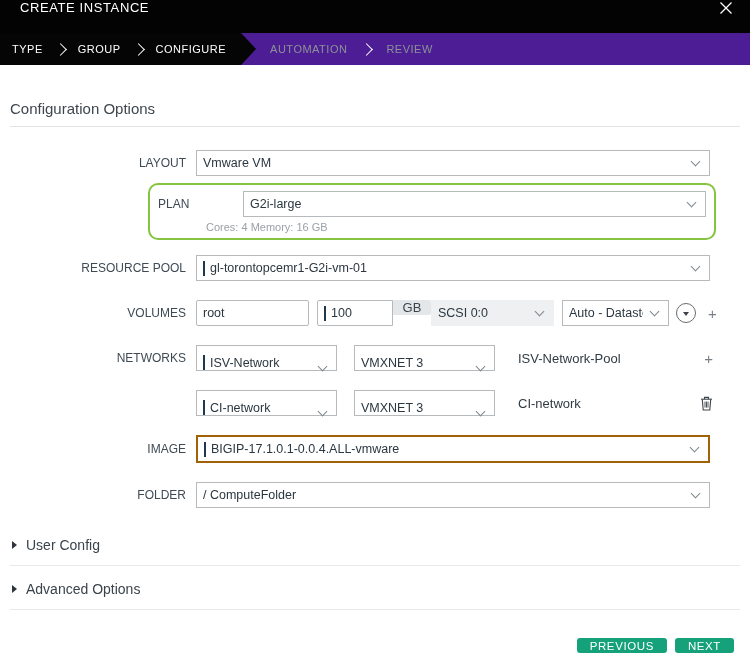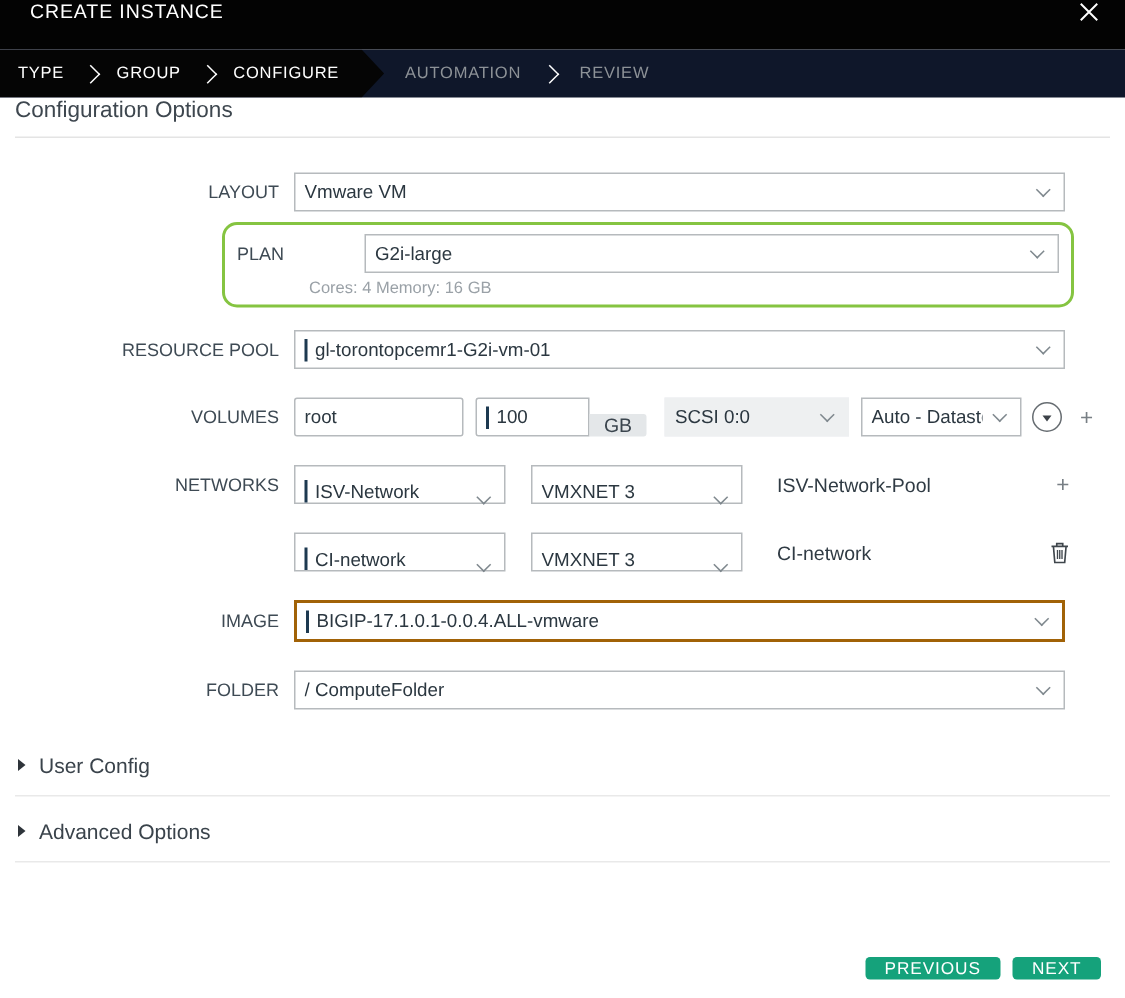--- a/index.html
+++ b/index.html
@@ -15,39 +15,39 @@
   
   .titlebar {
     height:33px; background:#030303; color:#fff;
     display:flex; align-items:flex-start; justify-content:space-between;
     padding:0 16px 0 20px;
   }
   .titlebar .title { font-size:13px; letter-spacing:.6px; font-weight:500; }
   .close-btn { width:16px; height:16px; cursor:pointer; display:flex; align-items:center; justify-content:center; }
 
   
-  .wizard { height:32px; background:#0f172a; display:flex; align-items:stretch; }
+  .wizard { height:32px; background:#4c1d95; display:flex; align-items:stretch; }
   .wizard-dark {
     background:#050505; display:flex; align-items:center;
     padding:0 30px 0 12px; height:100%;
     clip-path: polygon(0 0, calc(100% - 15px) 0, 100% 50%, calc(100% - 15px) 100%, 0 100%);
   }
   .wizard-light { display:flex; align-items:center; padding-left:14px; }
   .step { font-size:11px; letter-spacing:.5px; white-space:nowrap; cursor:pointer; }
   .wizard-dark .step { color:#ffffff; }
   .wizard-light .step { color:#8d9297; }
   .sep {
     width:9px; height:9px; flex-shrink:0;
     border-top:1px solid #ffffff; border-right:1px solid #ffffff;
     transform:rotate(45deg); margin:0 13px;
   }
   .wizard-light .sep { border-color:#ffffff; border-width:1.5px; margin:0 15px; }
 
   
-  .content { padding:0 10px 0 10px; }
+  .content { padding:35px 10px 0 10px; }
   .section-title { font-size:15px; color:#3e474f; font-weight:400; }
   .h-divider { border-bottom:1px solid #e4e4e4; margin-top:9px; }
 
   .form { margin-top:23px; }
   .row { display:flex; align-items:center; }
   .row-label {
     width:186px; flex-shrink:0; text-align:right; padding-right:10px;
     font-size:12px; color:#3e4a54; white-space:nowrap;
   }
 
@@ -79,21 +79,21 @@
   .mt-lg { margin-top:19px; }
 
   
   .fake-input {
     height:26px; border:1px solid #b6babd; border-radius:2px; background:#fff;
     display:flex; align-items:center; padding:0 8px 0 6px;
     font-size:12.5px; color:#2b3740;
   }
   .vol-name { width:113px; margin-right:8px;text-align:right; }
   .vol-size { width:76px; border-radius:2px 0 0 2px; }
-  .vol-group { display:flex; align-items:flex-end; margin-right:12px; }
+  .vol-group { display:flex; align-items:flex-start; margin-right:0; }
   .addon {
     width:38px; background:#e4e7e9; display:flex; align-items:center; justify-content:center;
     font-size:13px; color:#3b454e; border-radius:0 2px 2px 0;
   }
   .sel-flat { background:#eef0f1; border:1px solid #eef0f1; width:123px; margin-right:8px; }
   .sel-ds { width:107px; margin-right:7px; }
   .circle-btn {
     width:20px; height:20px; border:1px solid #666c71; border-radius:50%;
     display:flex; align-items:center; justify-content:center; cursor:pointer; flex-shrink:0;
   }

